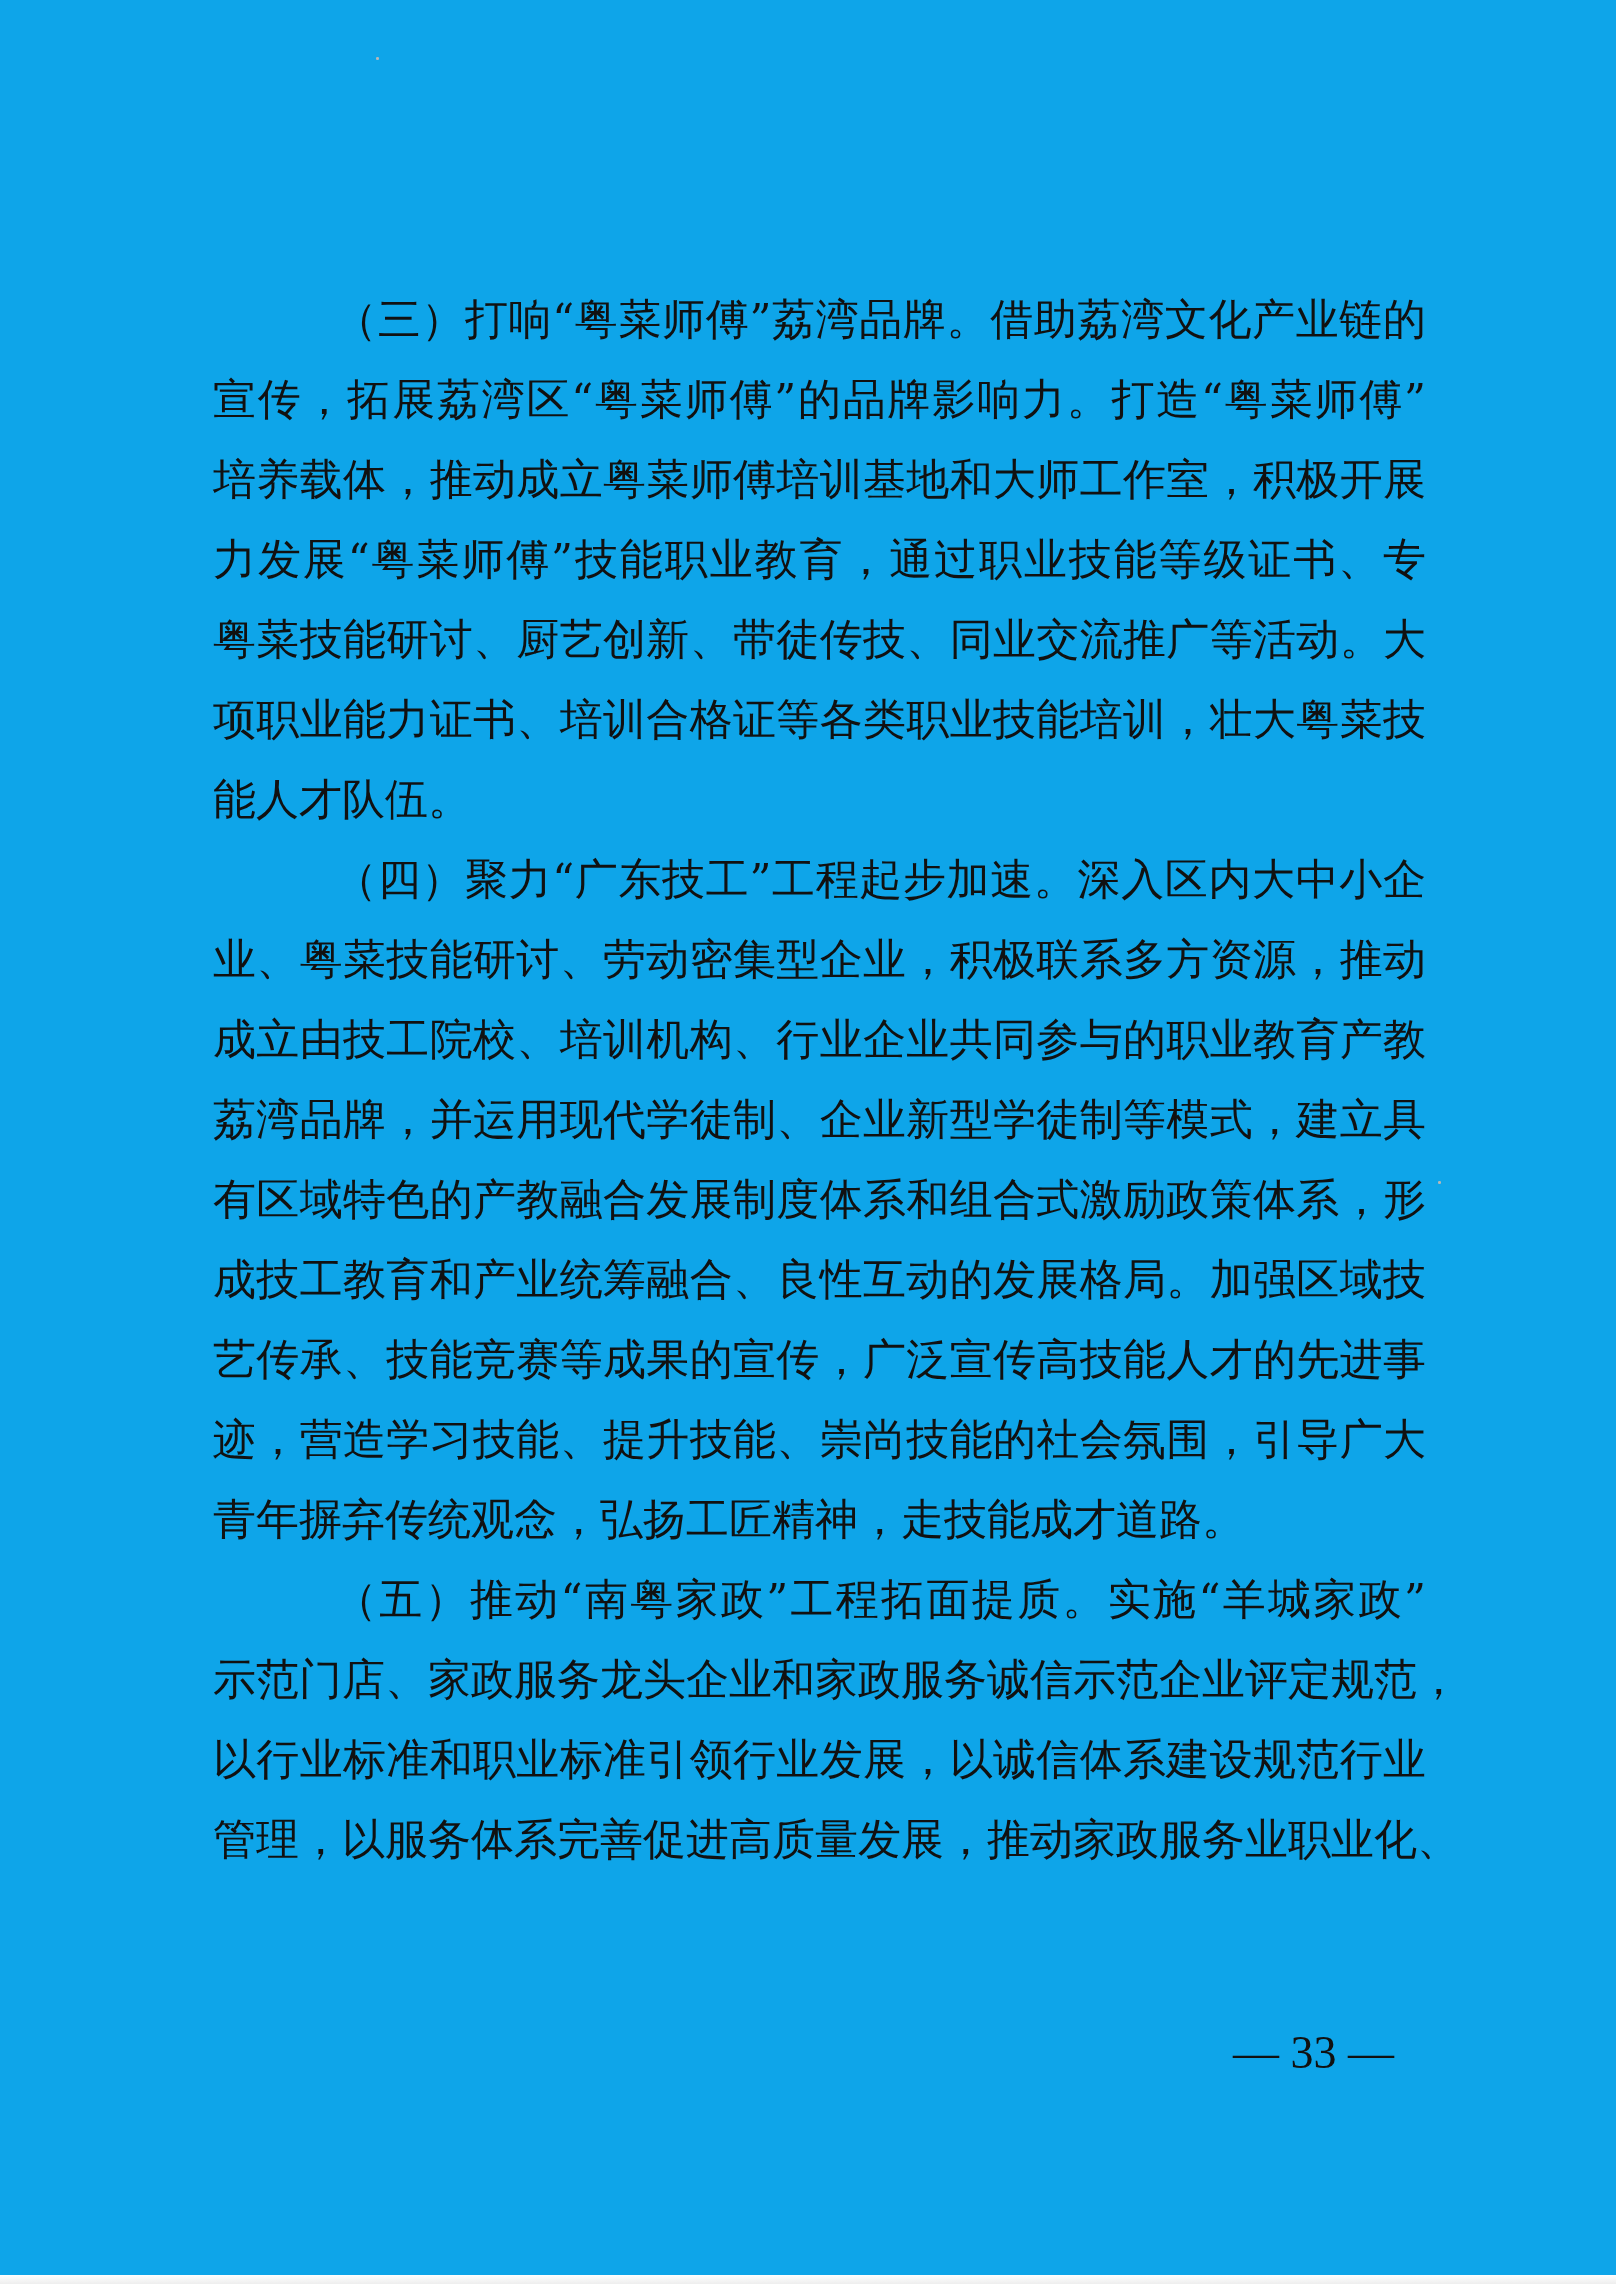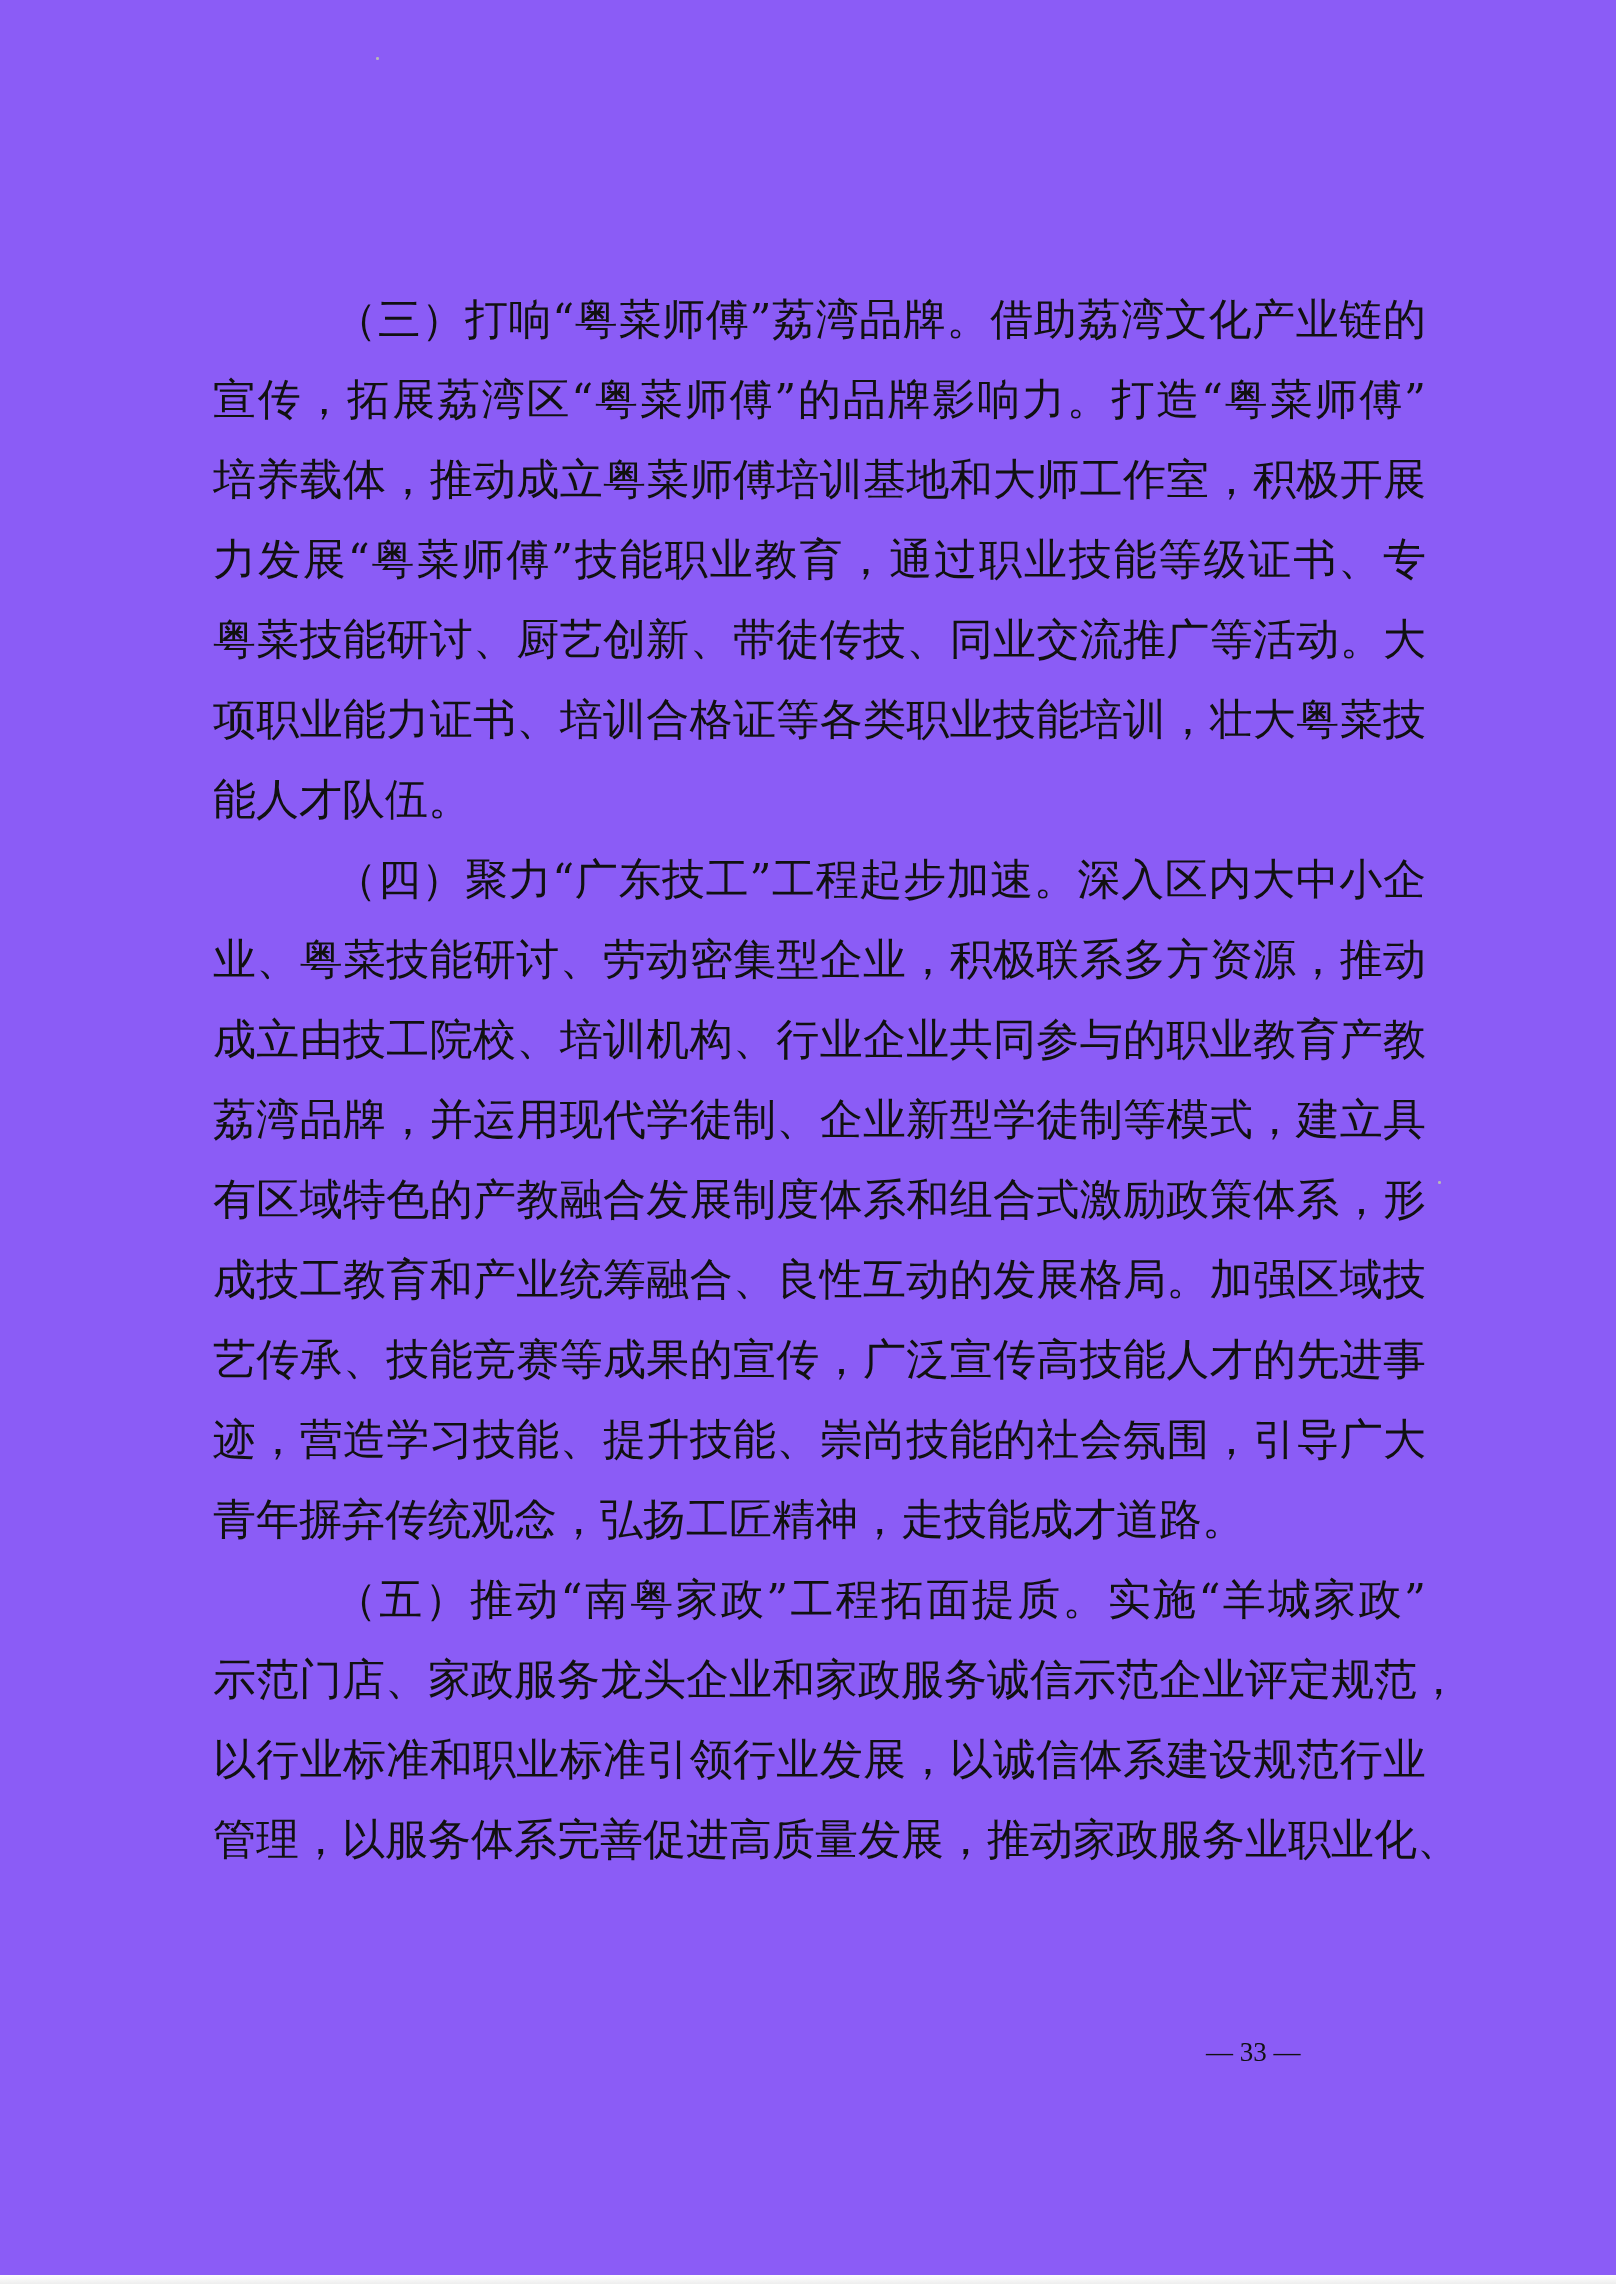--- a/index.html
+++ b/index.html
@@ -13,21 +13,21 @@
       position: relative;
       overflow: hidden;
       font-family: "DejaVu Serif", "Liberation Serif", serif;
       color: #111111;
     }
     .page {
       position: absolute;
       left: 0; top: 0;
       width: 1616px;
       height: 2284px;
-      background: #8b5cf6;
+      background: #0ea5e9;
     }
     .body-text {
       position: absolute;
       left: 213px;
       top: 279px;
       width: 1213px;
     }
     .line {
       height: 80px;
       line-height: 80px;
@@ -41,22 +41,23 @@
       text-align-last: left;
     }
     .line.indent {
       padding-left: 121px;
     }
     .page-number {
       position: absolute;
       top: 2020px;
       left: 1206px;
       width: 215px;
+      text-align: center;
       font-family: "Liberation Serif", "DejaVu Serif", serif;
-      font-size: 27px;
+      font-size: 46px;
       line-height: 65px;
       color: #111111;
       white-space: nowrap;
     }
     .scan-edge {
       position: absolute;
       left: 0;
       bottom: 0;
       width: 1616px;
       height: 9px;

